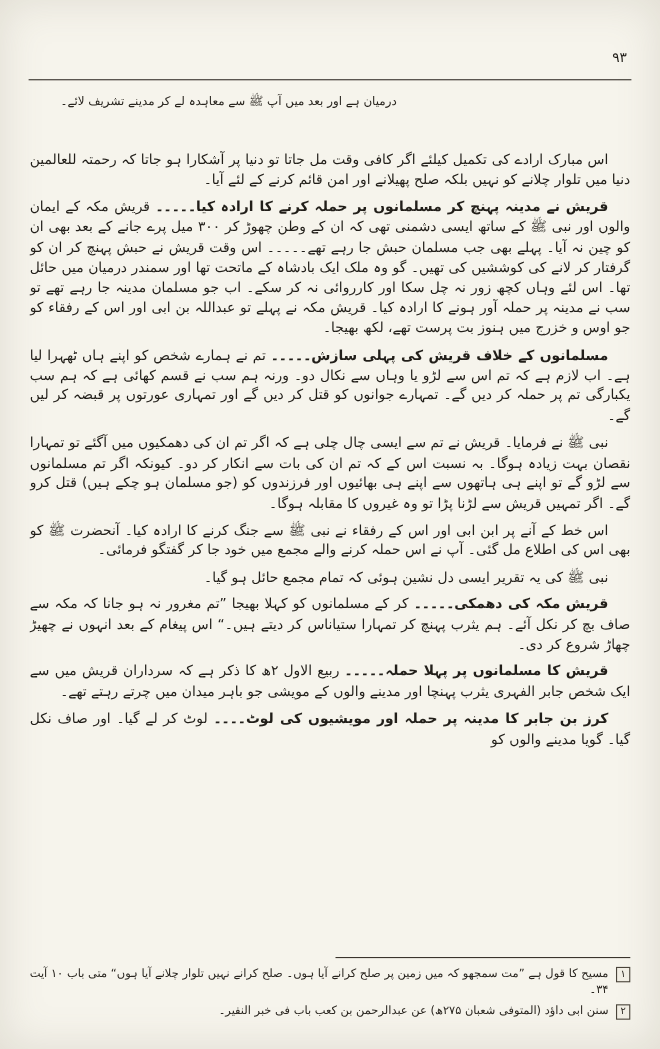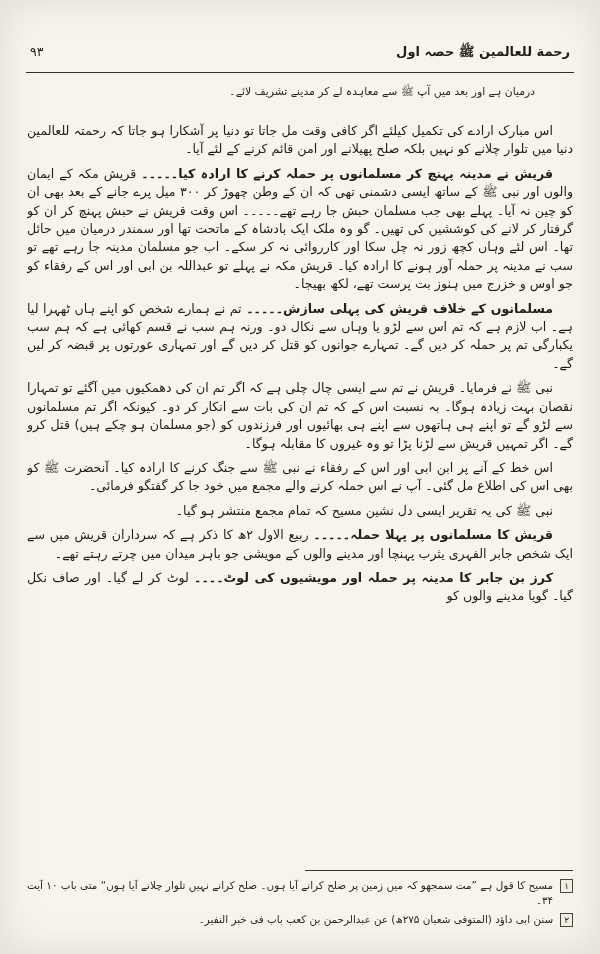--- a/index.html
+++ b/index.html
@@ -19,26 +19,26 @@
     display:flex;justify-content:space-between;align-items:baseline;
     font-size:13px;
   }
   .booktitle{font-weight:bold;letter-spacing:.2px;}
   .pagenum{font-size:12.5px;}
   .rule{
     position:absolute;top:72px;right:26px;left:26px;
     border-top:1.6px solid #35302a;
   }
   .citation{
-    position:absolute;top:84px;right:65px;left:55px;
-    font-size:10.8px;line-height:15px;text-align:right;color:#2a2620;
+    position:absolute;top:84px;right:45px;left:55px;
+    font-size:10.8px;line-height:15px;text-align:left;color:#2a2620;
   }
   .citation .cit2{margin-top:1px;}
   .body{
-    position:absolute;top:122px;right:27px;left:27px;height:742px;
+    position:absolute;top:136px;right:27px;left:27px;height:742px;
     font-size:12.6px;line-height:18.4px;
     text-align:justify;overflow:hidden;
   }
   .body p{margin:0 0 6px 0;text-indent:20px;}
   .phead{font-weight:bold;}
   .footnotes{
     position:absolute;top:870px;right:27px;left:27px;
     font-size:10.4px;line-height:14.5px;color:#2a2620;
   }
   .fnrule{width:268px;border-top:1.2px solid #3a342c;margin-bottom:7px;}
@@ -51,37 +51,37 @@
     background:#f1eee4;
   }
   .fntext{flex:1 1 auto;text-align:justify;}
 </style>
 </head>
 <body>
 
 <div class="page">
 
   <div class="header">
-    <span class="booktitle">رحمة للعالمین ﷺ حصہ اول</span>
     <span class="pagenum">۹۳</span>
   </div>
 
   <div class="rule"></div>
 
   <div class="citation">
     <div class="cit1">درمیان ہے اور بعد میں آپ ﷺ سے معاہدہ لے کر مدینے تشریف لائے۔</div>
   </div>
 
   <div class="body">
     <p><span class="phead"></span><span class="ptext">اس مبارک ارادے کی تکمیل کیلئے اگر کافی وقت مل جاتا تو دنیا پر آشکارا ہو جاتا کہ رحمتہ للعالمین دنیا میں تلوار چلانے کو نہیں بلکہ صلح پھیلانے اور امن قائم کرنے کے لئے آیا۔</span></p>
     <p><span class="phead">قریش نے مدینہ پہنچ کر مسلمانوں پر حملہ کرنے کا ارادہ کیا۔۔۔۔۔</span><span class="ptext"> قریش مکہ کے ایمان والوں اور نبی ﷺ کے ساتھ ایسی دشمنی تھی کہ ان کے وطن چھوڑ کر ۳۰۰ میل پرے جانے کے بعد بھی ان کو چین نہ آیا۔ پہلے بھی جب مسلمان حبش جا رہے تھے۔۔۔۔۔ اس وقت قریش نے حبش پہنچ کر ان کو گرفتار کر لانے کی کوششیں کی تھیں۔ گو وہ ملک ایک بادشاہ کے ماتحت تھا اور سمندر درمیان میں حائل تھا۔ اس لئے وہاں کچھ زور نہ چل سکا اور کارروائی نہ کر سکے۔ اب جو مسلمان مدینہ جا رہے تھے تو سب نے مدینہ پر حملہ آور ہونے کا ارادہ کیا۔ قریش مکہ نے پہلے تو عبداللہ بن ابی اور اس کے رفقاء کو جو اوس و خزرج میں ہنوز بت پرست تھے، لکھ بھیجا۔</span></p>
     <p><span class="phead">مسلمانوں کے خلاف قریش کی پہلی سازش۔۔۔۔۔</span><span class="ptext"> تم نے ہمارے شخص کو اپنے ہاں ٹھہرا لیا ہے۔ اب لازم ہے کہ تم اس سے لڑو یا وہاں سے نکال دو۔ ورنہ ہم سب نے قسم کھائی ہے کہ ہم سب یکبارگی تم پر حملہ کر دیں گے۔ تمہارے جوانوں کو قتل کر دیں گے اور تمہاری عورتوں پر قبضہ کر لیں گے۔</span></p>
     <p><span class="phead"></span><span class="ptext">نبی ﷺ نے فرمایا۔ قریش نے تم سے ایسی چال چلی ہے کہ اگر تم ان کی دھمکیوں میں آگئے تو تمہارا نقصان بہت زیادہ ہوگا۔ بہ نسبت اس کے کہ تم ان کی بات سے انکار کر دو۔ کیونکہ اگر تم مسلمانوں سے لڑو گے تو اپنے ہی ہاتھوں سے اپنے ہی بھائیوں اور فرزندوں کو (جو مسلمان ہو چکے ہیں) قتل کرو گے۔ اگر تمہیں قریش سے لڑنا پڑا تو وہ غیروں کا مقابلہ ہوگا۔</span></p>
     <p><span class="phead"></span><span class="ptext">اس خط کے آنے پر ابن ابی اور اس کے رفقاء نے نبی ﷺ سے جنگ کرنے کا ارادہ کیا۔ آنحضرت ﷺ کو بھی اس کی اطلاع مل گئی۔ آپ نے اس حملہ کرنے والے مجمع میں خود جا کر گفتگو فرمائی۔</span></p>
-    <p><span class="phead"></span><span class="ptext">نبی ﷺ کی یہ تقریر ایسی دل نشین مسیح کہ تمام مجمع منتشر ہو گیا۔</span></p>
+    <p><span class="phead"></span><span class="ptext">نبی ﷺ کی یہ تقریر ایسی دل نشین ہوئی کہ تمام مجمع حائل ہو گیا۔</span></p>
+    <p><span class="phead">قریش مکہ کی دھمکی۔۔۔۔۔</span><span class="ptext"> کر کے مسلمانوں کو کہلا بھیجا ”تم مغرور نہ ہو جانا کہ مکہ سے صاف بچ کر نکل آئے۔ ہم یثرب پہنچ کر تمہارا ستیاناس کر دیتے ہیں۔“ اس پیغام کے بعد انہوں نے چھیڑ چھاڑ شروع کر دی۔</span></p>
     <p><span class="phead">قریش کا مسلمانوں پر پہلا حملہ۔۔۔۔۔</span><span class="ptext"> ربیع الاول ۲ھ کا ذکر ہے کہ سرداران قریش میں سے ایک شخص جابر الفہری یثرب پہنچا اور مدینے والوں کے مویشی جو باہر میدان میں چرتے رہتے تھے۔</span></p>
     <p><span class="phead">کرز بن جابر کا مدینہ پر حملہ اور مویشیوں کی لوٹ۔۔۔۔</span><span class="ptext"> لوٹ کر لے گیا۔ اور صاف نکل گیا۔ گویا مدینے والوں کو</span></p>
   </div>
 
   <div class="footnotes">
     <div class="fnrule"></div>
     <div class="fn">
       <span class="fnnum">۱</span>
       <span class="fntext">مسیح کا قول ہے ”مت سمجھو کہ میں زمین پر صلح کرانے آیا ہوں۔ صلح کرانے نہیں تلوار چلانے آیا ہوں“ متی باب ۱۰ آیت ۳۴۔</span>
     </div>

